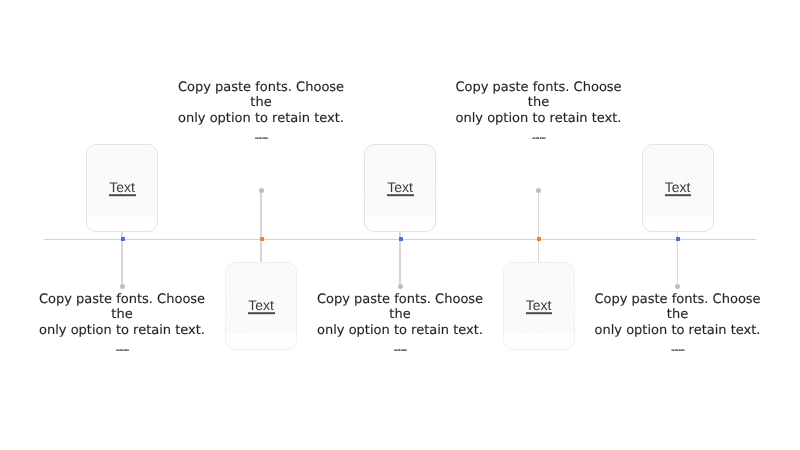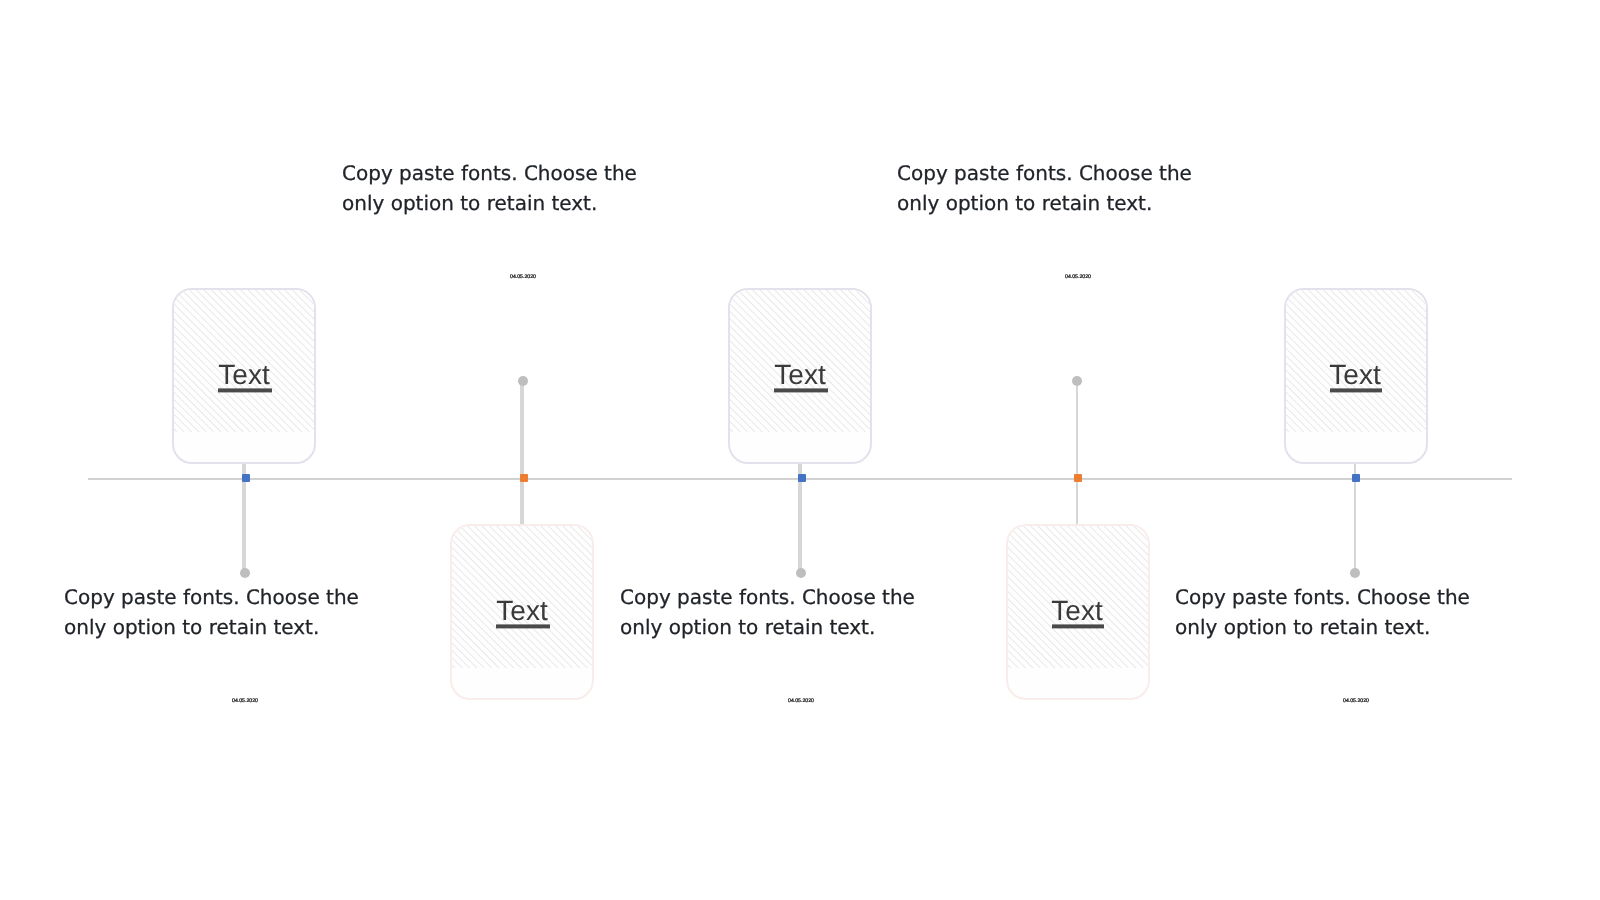--- a/index.html
+++ b/index.html
@@ -28,22 +28,22 @@
   .hbox{position:absolute;left:-36px;width:72px;height:88px;border-radius:10px;
         box-sizing:border-box;overflow:hidden;background:#fefefe;}
   .hbox.above{top:143.5px;border:1px solid #e3e2ec;}
   .hbox.below{top:261.5px;border:1px solid #f7edea;}
   .hbox > svg.hatch{position:absolute;left:-1px;top:-1px;width:72px;height:72px;display:block;}
   .hbox .lbl{position:absolute;left:0;right:0;top:50%;transform:translateY(-55%);
              text-align:center;font-size:14px;color:#3a3a3a;}
   .hbox .lbl span{display:inline-block;position:relative;line-height:13px;}
   .hbox .lbl span::after{content:"";position:absolute;left:0px;right:-1px;top:13.4px;height:1.7px;background:#4a4a4a;}
 
-  .cap{position:absolute;left:-90px;width:180px;text-align:left;
-       font-family:"DejaVu Sans",sans-serif;font-size:10px;line-height:15.7px;color:#1f2328;-webkit-text-stroke:0.14px #1f2328;}
+  .cap{position:absolute;left:-90px;width:180px;text-align:center;
+       font-family:"DejaVu Sans",sans-serif;font-size:13px;line-height:15.7px;color:#1f2328;-webkit-text-stroke:0.14px #1f2328;}
   .cap.below{top:291.5px;}
   .cap.above{top:79.5px;}
 
   .sub{position:absolute;left:-59.5px;width:120px;text-align:center;
        font-size:2.6px;line-height:4px;color:#111;letter-spacing:0px;-webkit-text-stroke:0.12px #111;}
   .sub.below{top:348.8px;}
   .sub.above{top:136.8px;}
 </style>
 </head>
 <body>

